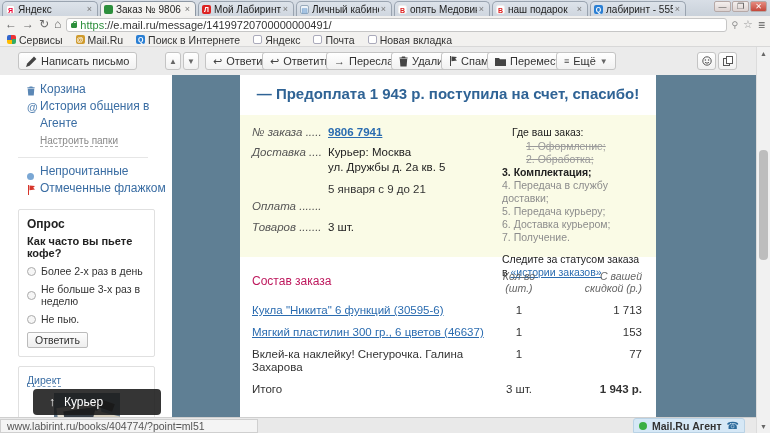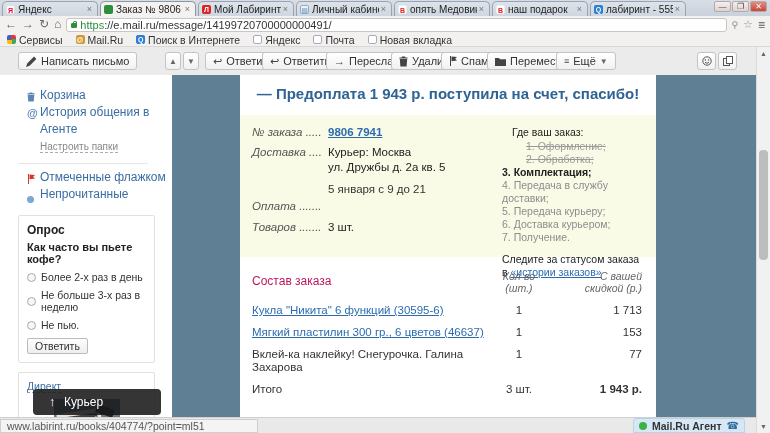--- a/index.html
+++ b/index.html
@@ -264,42 +264,42 @@
   </div>
   <div class="mini-btn" style="left:718px;">
     <svg width="10" height="10" viewBox="0 0 10 10">
         <rect x="0.5" y="2.5" width="6" height="7" fill="none" stroke="#555"></rect>
         <rect x="3.5" y="0.5" width="6" height="7" fill="#fff" stroke="#555"></rect>
       </svg>
   </div>
 </div>
 
 <div class="sidebar">
-  <div style="padding-top:12px;">
+  <div style="padding-top:6px;">
     <div class="side-item">
       <span class="sico"><svg width="8" height="10" viewBox="0 0 9 11">
             <path d="M0.8 3h7.4l-.6 7.6H1.4L0.8 3zM3 0.4h3l.5 1H8.6v1.1H0.4V1.4H2.5l.5-1z" fill="#5b87b5"></path>
           </svg></span>
       <span>Корзина</span>
     </div>
     <div class="side-item">
       <span class="sico" style="top:1px; color:#5b87b5; font-weight:bold; font-size:11px;">@</span>
       <span>История общения в Агенте</span>
     </div>
     <span class="setup-link">Настроить папки</span>
     <div class="side-sep"></div>
     <div class="side-item">
+      <span class="sico" style="top:5px;"><span class="dot-unread"></span></span>
+      <span>Непрочитанные</span>
+    </div>
+    <div class="side-item">
       <span class="sico"><svg width="8" height="10" viewBox="0 0 8 10">
             <path d="M1 0h1v10H1V0zm1.5.4L8 1 6.2 2.8 8 4.6l-5.5.6V.4z" fill="#d6352b"></path>
           </svg></span>
       <span>Отмеченные флажком</span>
-    </div>
-    <div class="side-item">
-      <span class="sico" style="top:5px;"><span class="dot-unread"></span></span>
-      <span>Непрочитанные</span>
     </div>
   </div>
 
   <div class="pollbox">
     <div class="poll-title">Опрос</div>
     <div class="poll-q">Как часто вы пьете кофе?</div>
     <div class="poll-opt">
         <span class="radio"></span>
         <span>Более 2-х раз в день</span>
       </div>

